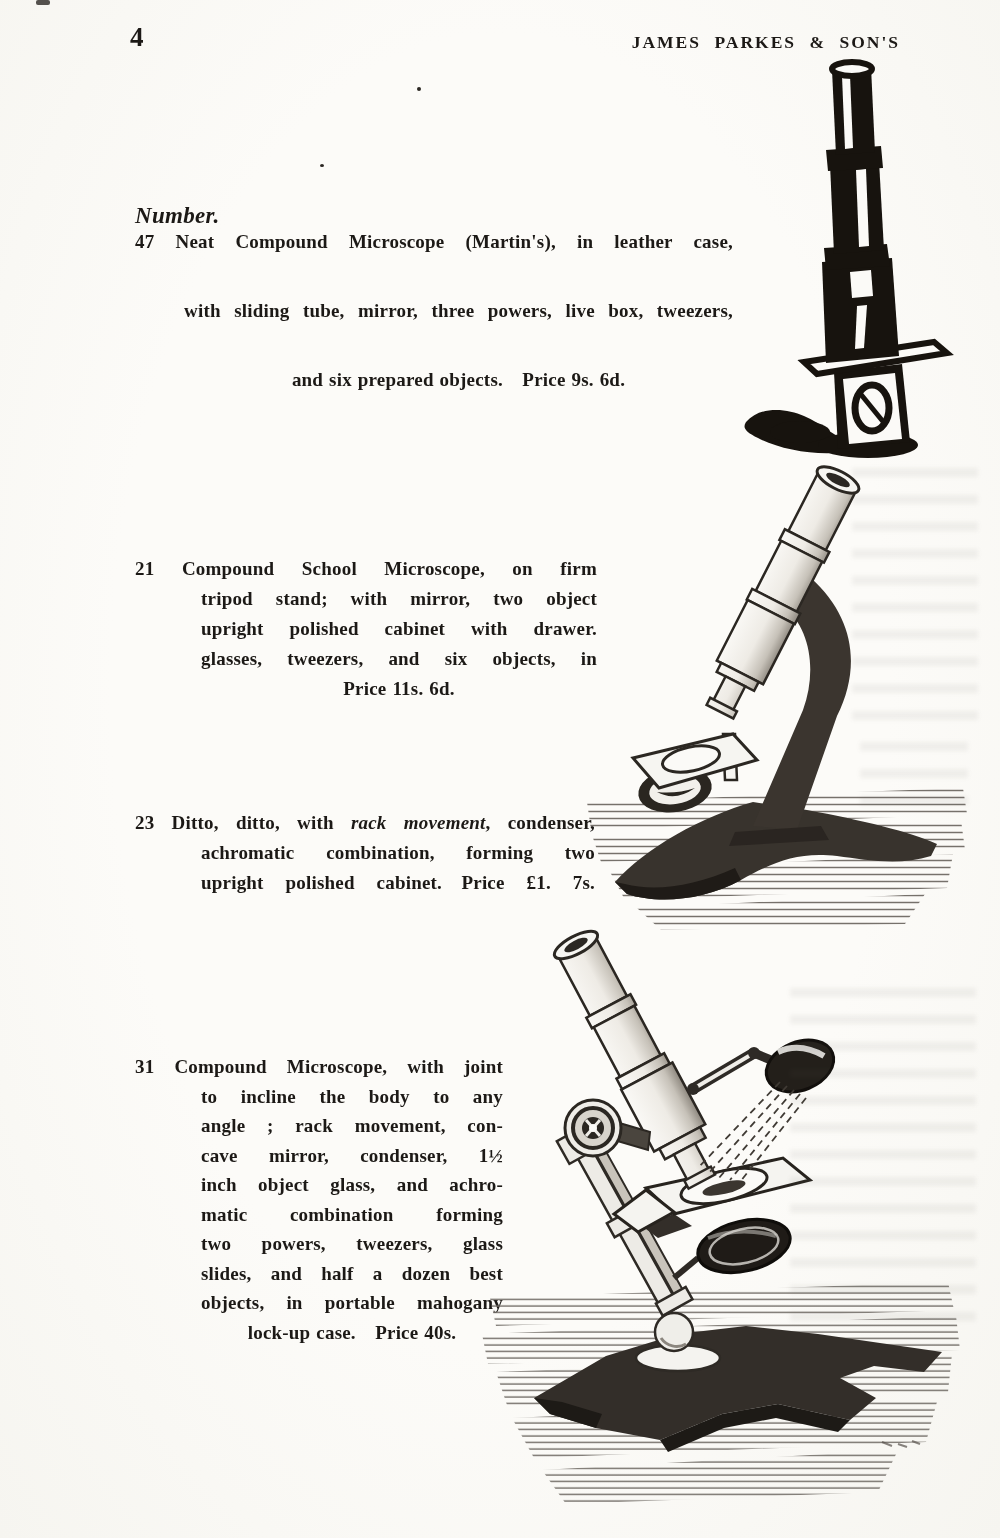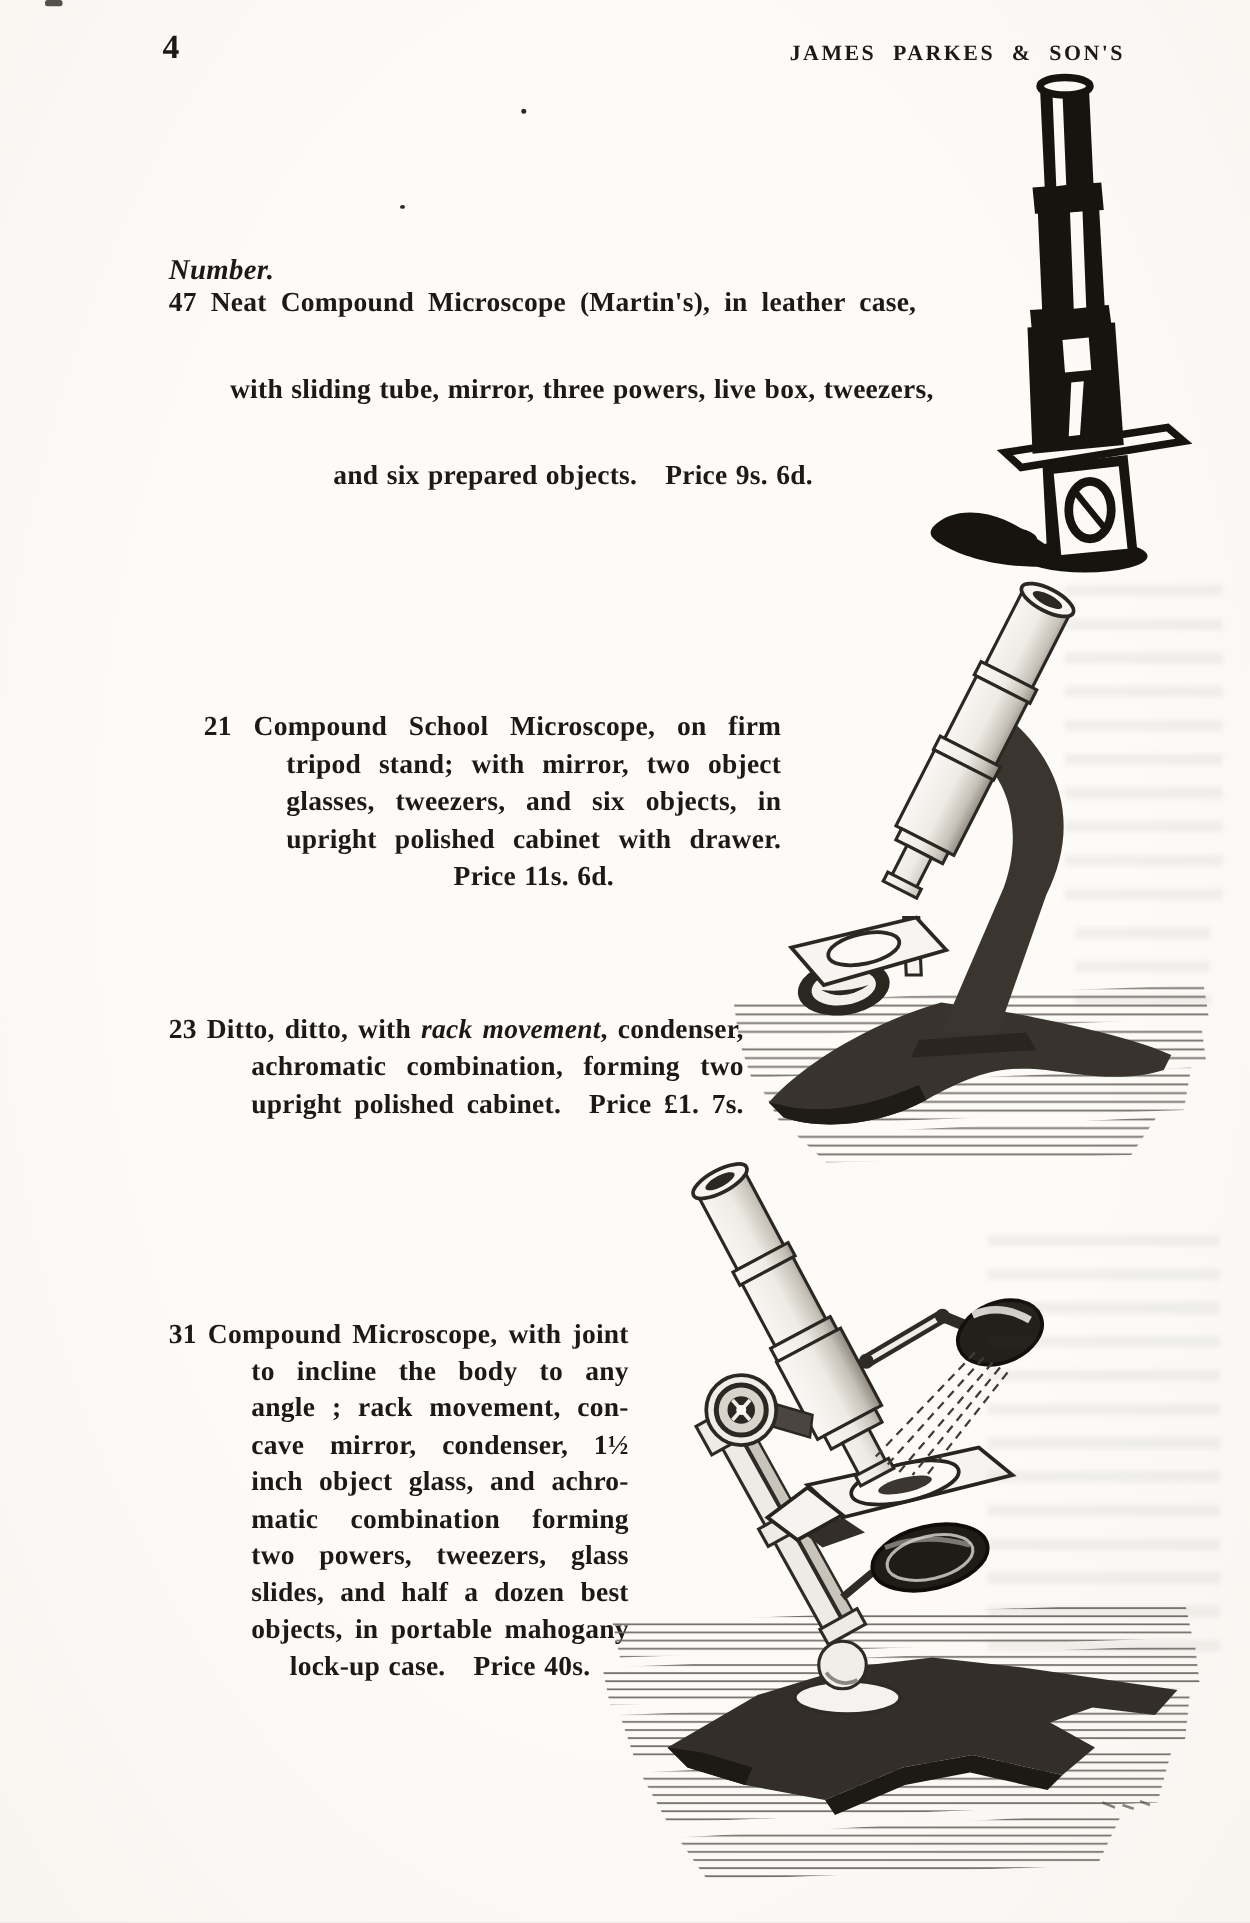--- a/index.html
+++ b/index.html
@@ -7,28 +7,28 @@
     position:relative;width:1000px;height:1538px;overflow:hidden;
     background:radial-gradient(ellipse at 50% 45%, #fcfbf8 55%, #f6f5f0 100%);
     font-family:"Liberation Serif", serif;color:#1c1916;
   }
   .pageno{position:absolute;left:130px;top:22px;font-size:27px;font-weight:700;}
   .header{position:absolute;left:140px;top:32px;width:760px;text-align:right;
     font-size:17.5px;font-weight:700;letter-spacing:2px;word-spacing:7px;}
   .numlabel{position:absolute;left:135px;top:203px;font-size:23px;font-weight:700;
     font-style:italic;letter-spacing:.3px;}
   .item{position:absolute;font-weight:700;}
-  .ln{line-height:30px;font-size:22px;white-space:nowrap;letter-spacing:.2px;word-spacing:1px;}
+  .ln{line-height:30px;font-size:19px;white-space:nowrap;letter-spacing:.2px;word-spacing:1px;}
   .just{text-align:justify;text-align-last:justify;}
   .left{text-align:center;}
   .ind1{padding-left:49px;margin-top:39px;}
   .ind2{padding-left:66px;}
   .it{font-style:italic;}
   #it47{left:135px;top:227px;width:598px;}
-  #it21{left:135px;top:566px;width:462px;margin-left:28px;}
+  #it21{left:135px;top:554px;width:462px;}
   #it23{left:135px;top:808px;width:460px;}
   #it31{left:135px;top:1052px;width:368px;}
   #it31 .ln{line-height:29.5px;}
   .illus{position:absolute;}
   #il1{left:738px;top:56px;width:222px;height:406px;}
   #il2{left:585px;top:458px;width:385px;height:478px;}
   #il3{left:478px;top:926px;width:492px;height:608px;}
   .illus svg{width:100%;height:100%;display:block;}
   .bleed{position:absolute;filter:blur(2px);opacity:.5;
     background:repeating-linear-gradient(to bottom, rgba(96,92,86,.15) 0 9px, rgba(0,0,0,0) 9px 27px);}
@@ -51,22 +51,22 @@
 
   <section class="item" id="it47">
     <div class="ln just">47 Neat Compound Microscope (Martin's), in leather case,</div>
     <div class="ln just ind1">with sliding tube, mirror, three powers, live box, tweezers,</div>
     <div class="ln left ind1">and six prepared objects.  Price 9s. 6d.</div>
   </section>
 
   <section class="item" id="it21">
     <div class="ln just">21 Compound School Microscope, on firm</div>
     <div class="ln just ind2">tripod stand; with mirror, two object</div>
+    <div class="ln just ind2">upright polished cabinet with drawer.</div>
     <div class="ln just ind2">glasses, tweezers, and six objects, in</div>
-    <div class="ln just ind2">upright polished cabinet with drawer.</div>
     <div class="ln left ind2">Price 11s. 6d.</div>
   </section>
 
   <section class="item" id="it23">
     <div class="ln just">
       <span>23 Ditto, ditto, with </span><span class="it">rack movement</span><span>, condenser,</span>
     </div>
     <div class="ln just ind2">achromatic combination, forming two</div>
     <div class="ln just ind2">upright polished cabinet.  Price £1. 7s.</div>
   </section>

